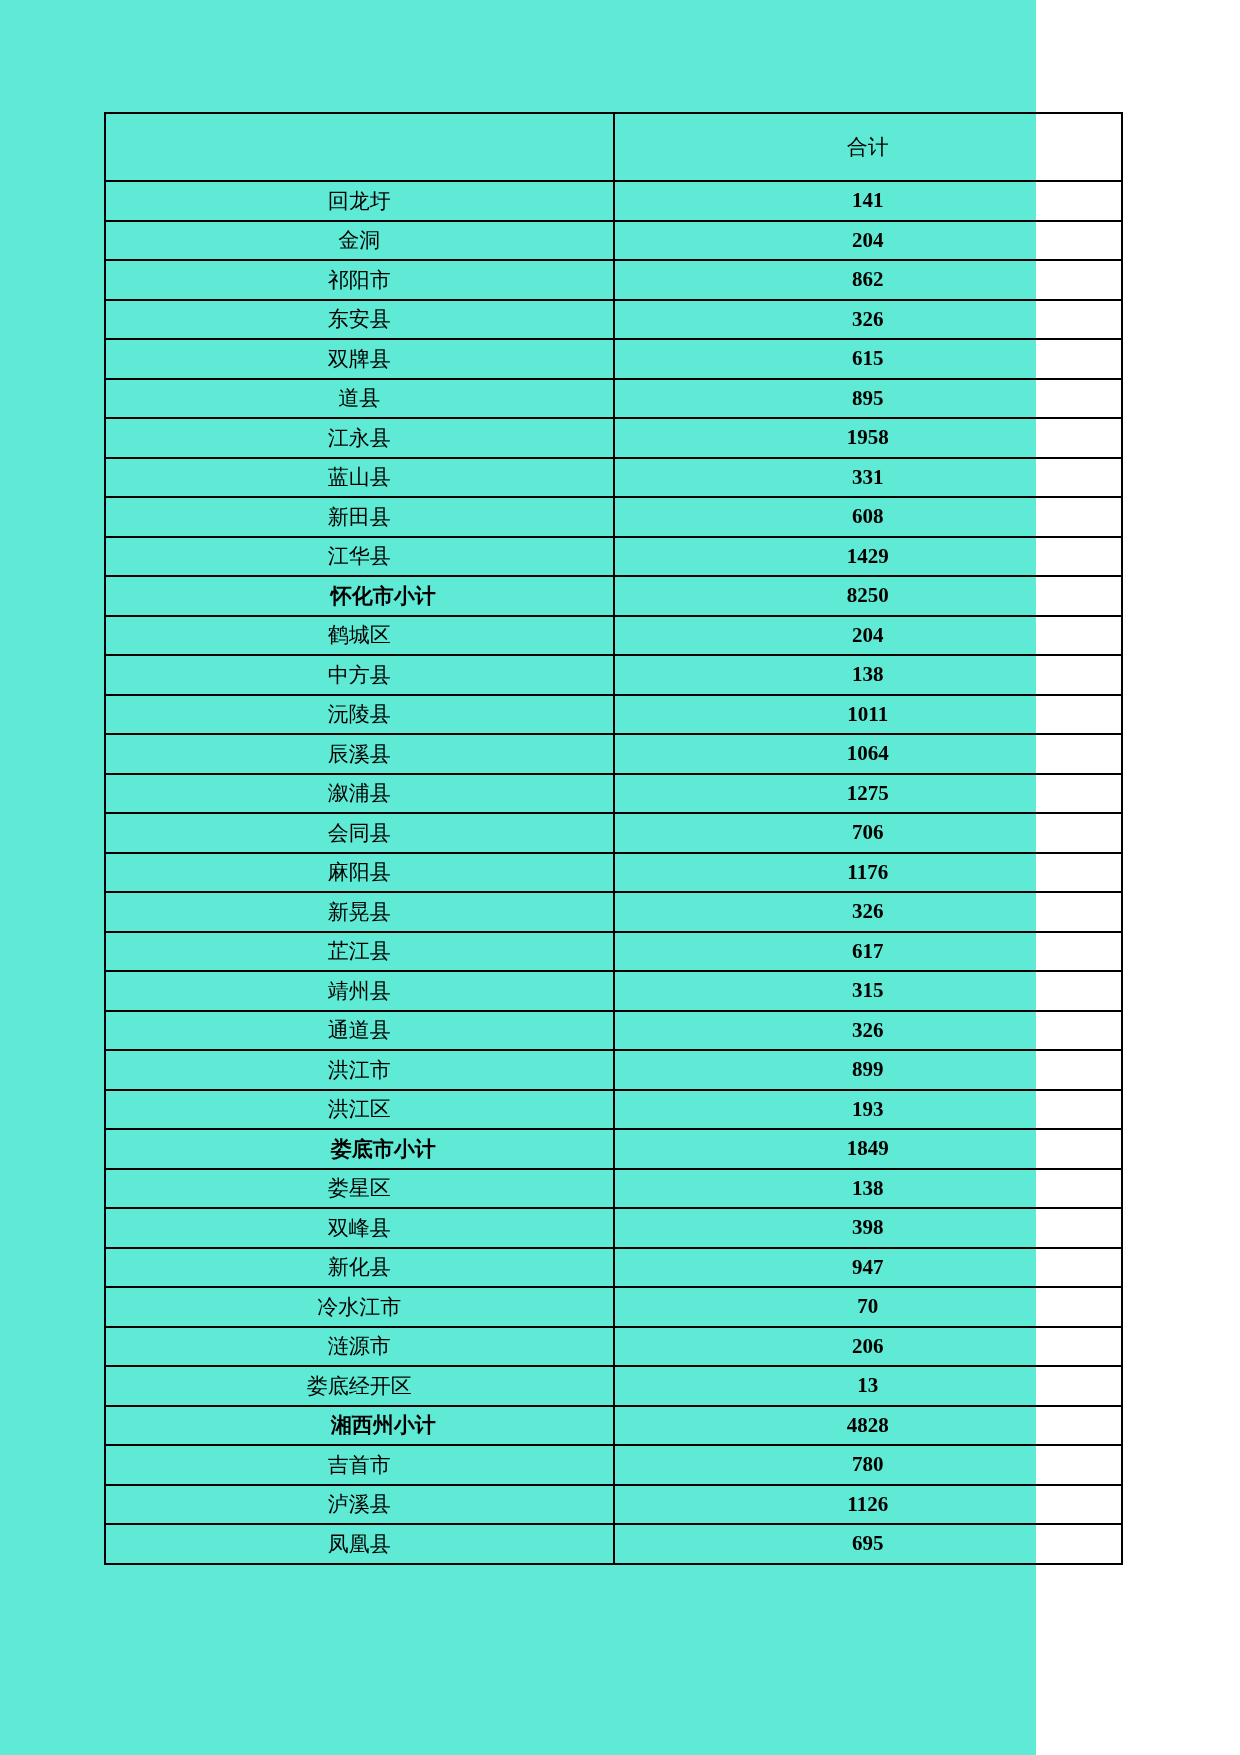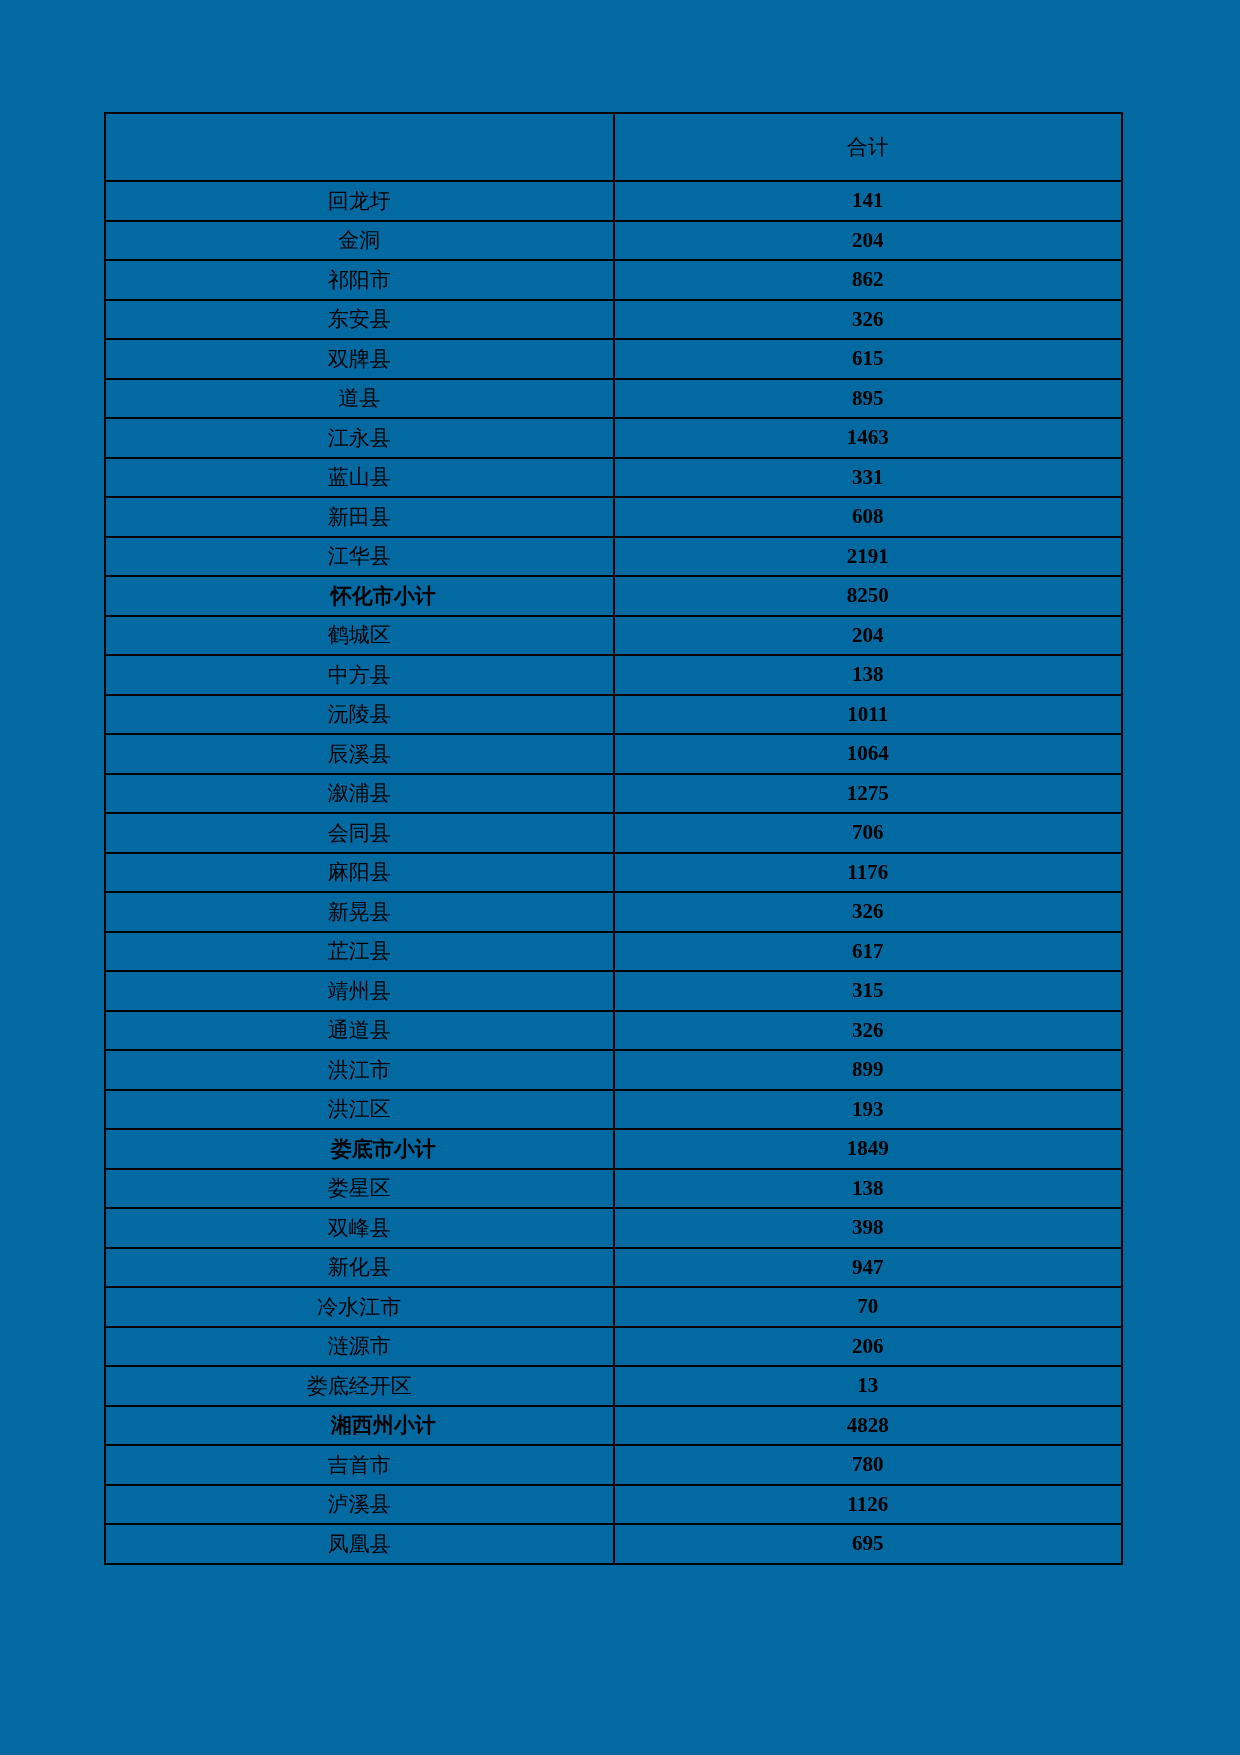--- a/index.html
+++ b/index.html
@@ -12,23 +12,23 @@
     height: 1755px;
     position: relative;
     font-family: "Liberation Serif", "DejaVu Serif", serif;
     color: #000000;
     overflow: hidden;
   }
   .page {
     position: absolute;
     left: 0;
     top: 0;
-    width: 1240px;
+    width: 1036px;
     height: 1755px;
-    background: #0369a1;
+    background: #5eead4;
   }
   table.data-table {
     position: absolute;
     left: 104px;
     top: 112px;
     width: 1019px;
     border-collapse: collapse;
     table-layout: fixed;
   }
   .data-table th,
@@ -91,33 +91,33 @@
         <tr class="data-row">
           <td class="col-name">双牌县</td>
           <td class="col-value">615</td>
         </tr>
         <tr class="data-row">
           <td class="col-name">道县</td>
           <td class="col-value">895</td>
         </tr>
         <tr class="data-row">
           <td class="col-name">江永县</td>
-          <td class="col-value">1463</td>
+          <td class="col-value">1958</td>
         </tr>
         <tr class="data-row">
           <td class="col-name">蓝山县</td>
           <td class="col-value">331</td>
         </tr>
         <tr class="data-row">
           <td class="col-name">新田县</td>
           <td class="col-value">608</td>
         </tr>
         <tr class="data-row">
           <td class="col-name">江华县</td>
-          <td class="col-value">2191</td>
+          <td class="col-value">1429</td>
         </tr>
         <tr class="data-row subtotal">
           <td class="col-name">怀化市小计</td>
           <td class="col-value">8250</td>
         </tr>
         <tr class="data-row">
           <td class="col-name">鹤城区</td>
           <td class="col-value">204</td>
         </tr>
         <tr class="data-row">

